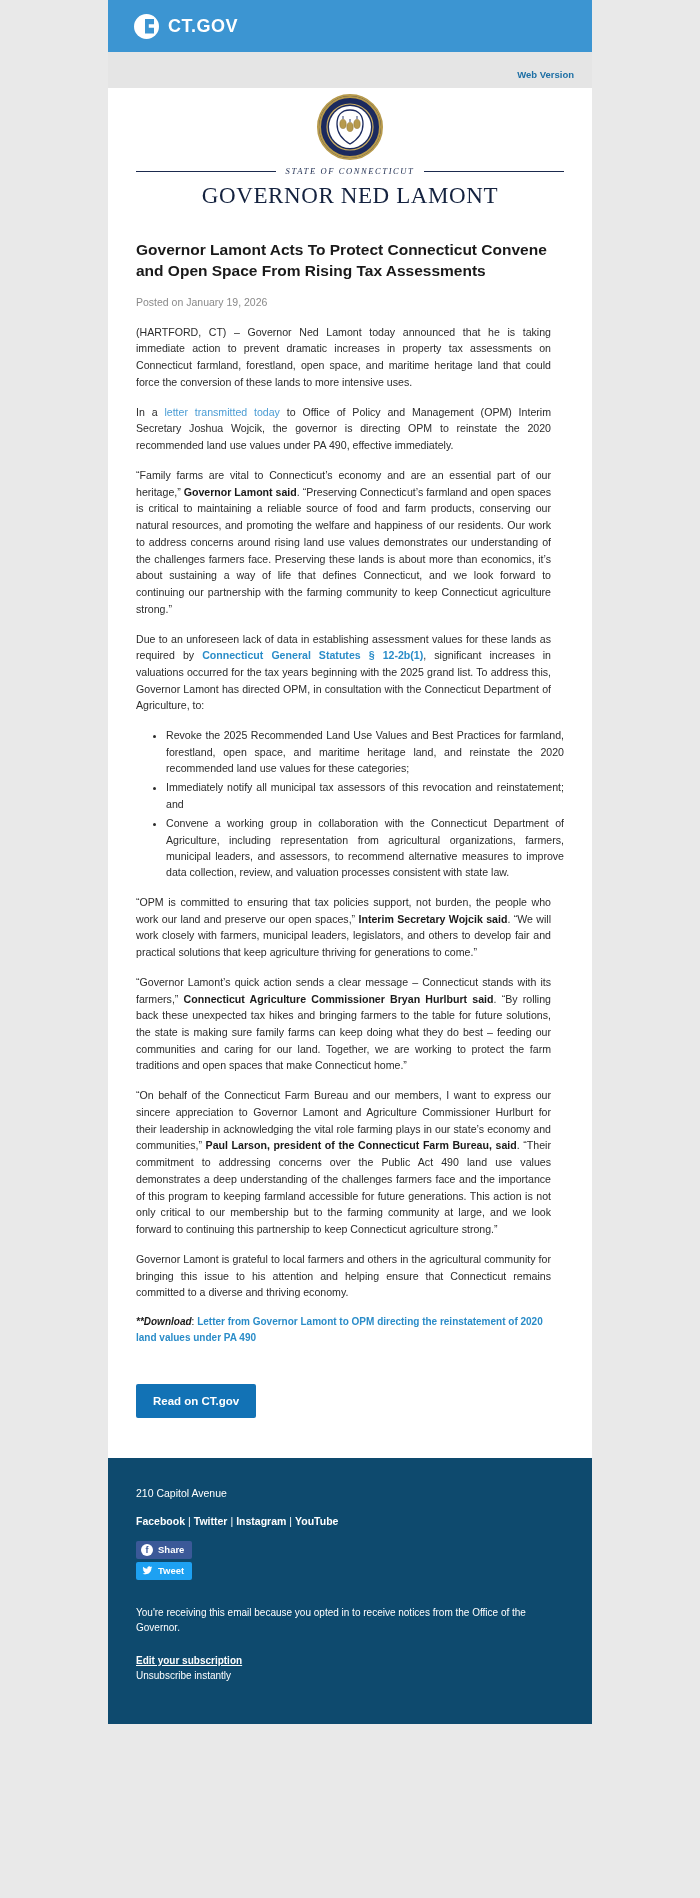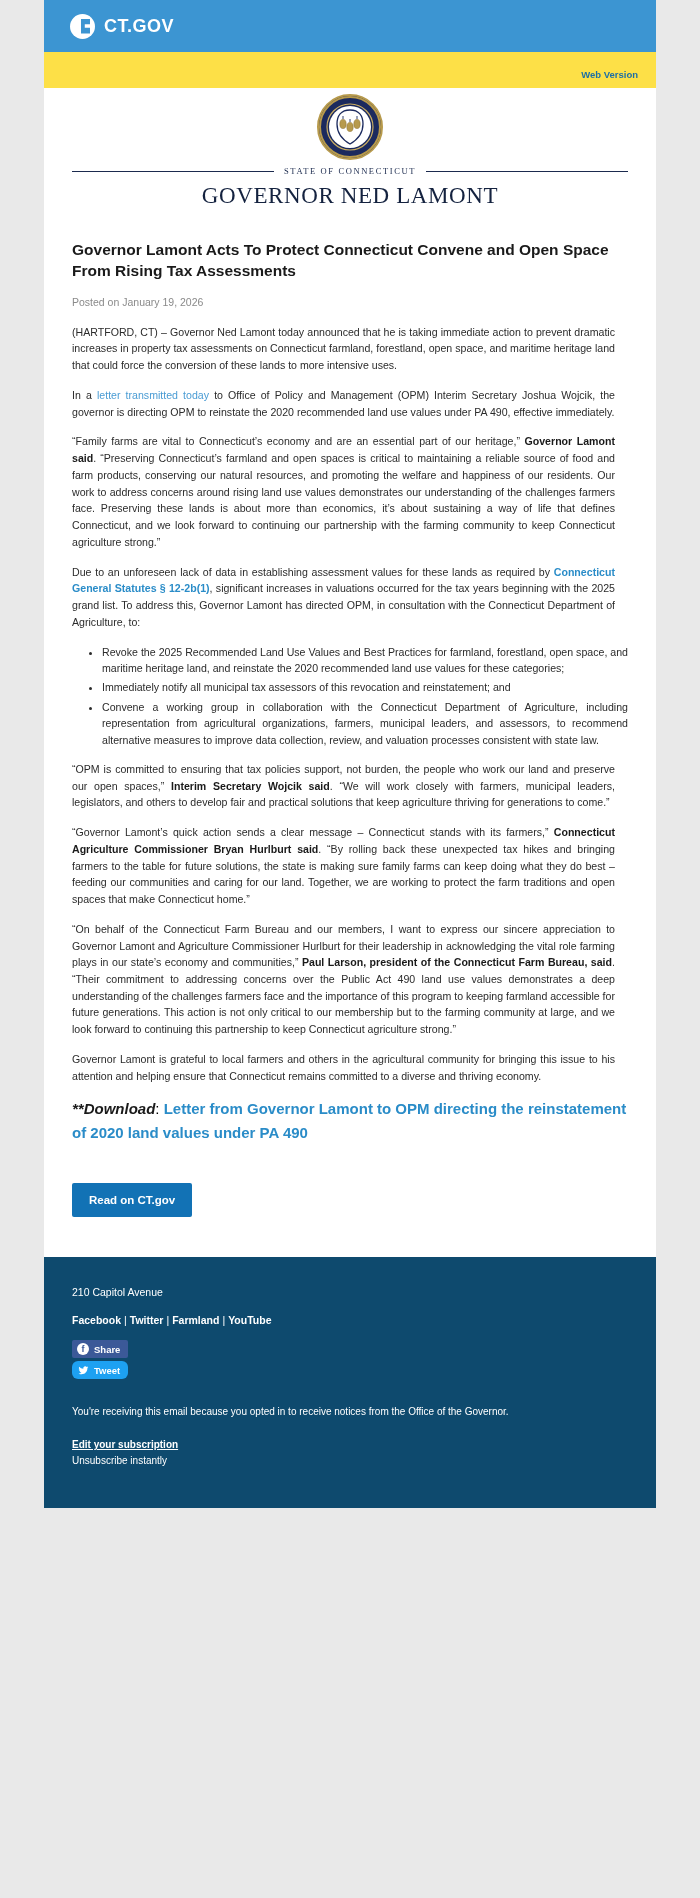--- a/index.html
+++ b/index.html
@@ -9,21 +9,21 @@
     font-family: "Liberation Sans", sans-serif;
   }
   #page {
     width: 700px;
     min-height: 1898px;
     background: #e9e9e9;
     position: relative;
     overflow: hidden;
   }
   .email-wrap {
-    width: 612px;
+    width: 484px;
     margin: 0 auto;
     background: #ffffff;
   }
 
   
   .topbar {
     background: #3c95d2;
     height: 52px;
     display: flex;
     align-items: center;
@@ -47,21 +47,21 @@
   }
   .logo-text {
     color: #ffffff;
     font-size: 18px;
     font-weight: bold;
     letter-spacing: 0.5px;
   }
 
   
   .webversion-bar {
-    background: #fde047;
+    background: #e5e5e5;
     text-align: right;
     padding: 12px 18px 6px 0;
   }
   .webversion-link {
     color: #1d6fa5;
     font-size: 9.5px;
     font-weight: bold;
     text-decoration: none;
   }
 
@@ -80,20 +80,21 @@
     position: relative;
     display: block;
   }
   .seal svg { display: block; }
   .state-line {
     display: flex;
     align-items: center;
     justify-content: center;
     gap: 10px;
     margin: 2px 0 1px 0;
+    font-style: italic;
   }
   .state-line .rule {
     flex: 1 1 auto;
     height: 1px;
     background: #1b2a4e;
   }
   .state-line .txt {
     color: #1b2a4e;
     font-size: 8.5px;
     letter-spacing: 1.6px;
@@ -138,21 +139,21 @@
     margin: 0 0 13px 0;
     padding-left: 30px;
   }
   ul.bullets li {
     font-size: 10.6px;
     line-height: 1.55;
     color: #2b2b2b;
     text-align: justify;
     margin-bottom: 3px;
   }
-  .download-line { font-size: 15px; line-height: 1.58; margin: 8px 0 8px 0; }
+  .download-line { font-size: 10px; line-height: 1.58; margin: 8px 0 8px 0; }
   .dl-label { font-weight: bold; font-style: italic; color: #1a1a1a; }
 
   
   .cta-wrap { padding: 30px 28px 40px 28px; }
   .cta-btn {
     display: inline-block;
     background: #1272b5;
     color: #ffffff;
     font-size: 11.5px;
     font-weight: bold;
@@ -181,21 +182,21 @@
     gap: 5px;
     padding: 3px 8px 3px 5px;
     border-radius: 2px;
     font-size: 9.5px;
     font-weight: bold;
     color: #ffffff;
     margin-bottom: 3px;
     cursor: pointer;
   }
   .fb { background: #3b5998; }
-  .tw { background: #1da1f2; border-radius: 6px; }
+  .tw { background: #1da1f2; }
   .sb-icon {
     width: 12px; height: 12px;
     border-radius: 50%;
     background: #ffffff;
     display: inline-flex;
     align-items: center;
     justify-content: center;
     font-size: 9px;
     font-weight: bold;
   }
@@ -295,21 +296,21 @@
     <div class="cta-wrap">
       <a class="cta-btn" href="#">Read on CT.gov</a>
     </div>
 
     <div class="footer">
       <div class="addr">
         <div>210 Capitol Avenue</div>
       </div>
 
       <div class="social-row">
-        <a href="#">Facebook</a><span class="sep">|</span><a href="#">Twitter</a><span class="sep">|</span><a href="#">Farmland</a><span class="sep">|</span><a href="#">YouTube</a>
+        <a href="#">Facebook</a><span class="sep">|</span><a href="#">Twitter</a><span class="sep">|</span><a href="#">Instagram</a><span class="sep">|</span><a href="#">YouTube</a>
       </div>
 
       <div class="share-btns">
         <div class="share-btn fb">
           <span class="sb-icon">f</span>
           <span>Share</span>
         </div>
         <br>
         <div class="share-btn tw">
           <span class="sb-icon">

